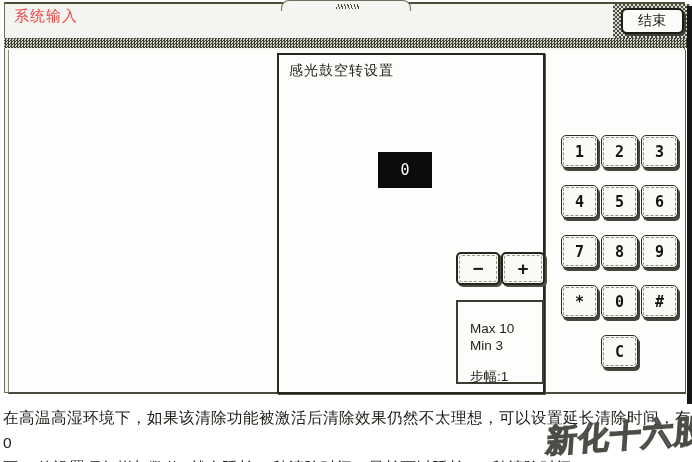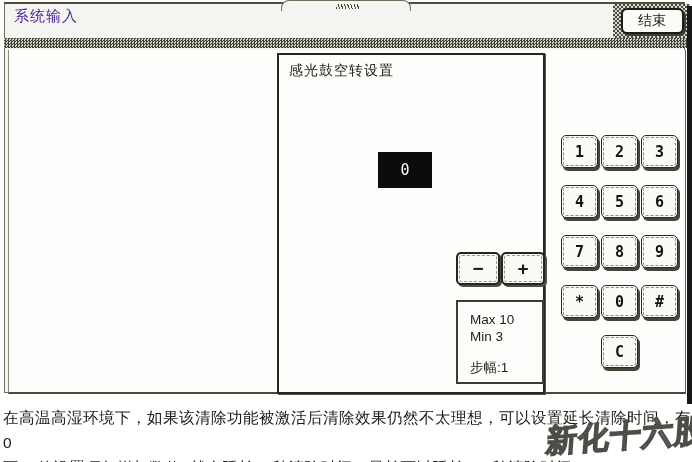--- a/index.html
+++ b/index.html
@@ -18,21 +18,21 @@
     position:absolute; left:281px; top:0; width:130px; height:11px;
     background:#f4f4f0; border:1px solid #6f6f5c; border-bottom:none;
     border-radius:8px 8px 0 0; box-sizing:border-box; z-index:3;
   }
   .tab-marks {
     position:absolute; left:54px; top:3px; width:24px; height:5px;
     background:repeating-linear-gradient(70deg,#4c4c40 0 1px,transparent 1px 3px);
   }
   .window-title {
     position:absolute; left:14px; top:7px; font-size:15px; letter-spacing:1px;
-    color:#4c1d95; z-index:2;
+    color:#ef4444; z-index:2;
   }
   .checker {
     background-image:repeating-conic-gradient(#4b4b40 0% 25%, #d9d9cf 25% 50%);
     background-size:4px 4px;
   }
   .end-frame {
     position:absolute; left:613px; top:4px; width:78px; height:34px;
     display:flex; align-items:center; justify-content:center; z-index:2;
   }
   .end-button {
@@ -80,21 +80,21 @@
   }
   .step-btn::after {
     content:""; position:absolute; inset:1px; border:1px dashed #97978b;
     border-radius:3px; pointer-events:none;
   }
   .btn-minus { left:456px; }
   .btn-plus  { left:501px; }
   .info-box {
     position:absolute; left:456px; top:300px; width:88px; height:84px;
     background:#fdfdfb; border:2px solid #3c3c33; box-sizing:border-box;
-    padding:9px 0 0 12px; font-size:13.5px; line-height:17px; z-index:4;
+    padding:18px 0 0 12px; font-size:13.5px; line-height:17px; z-index:4;
     color:#1e1e18;
   }
   .info-gap { height:14px; }
   
   .key {
     position:absolute; width:37px; height:33px;
     background:#fafaf6; border:1px solid #2b2b24; border-radius:5px;
     box-shadow:2px 3px 0 #45453c; display:flex; align-items:center;
     justify-content:center; font-family:"DejaVu Sans Mono",monospace;
     font-size:15px; font-weight:bold; cursor:pointer; box-sizing:border-box;

